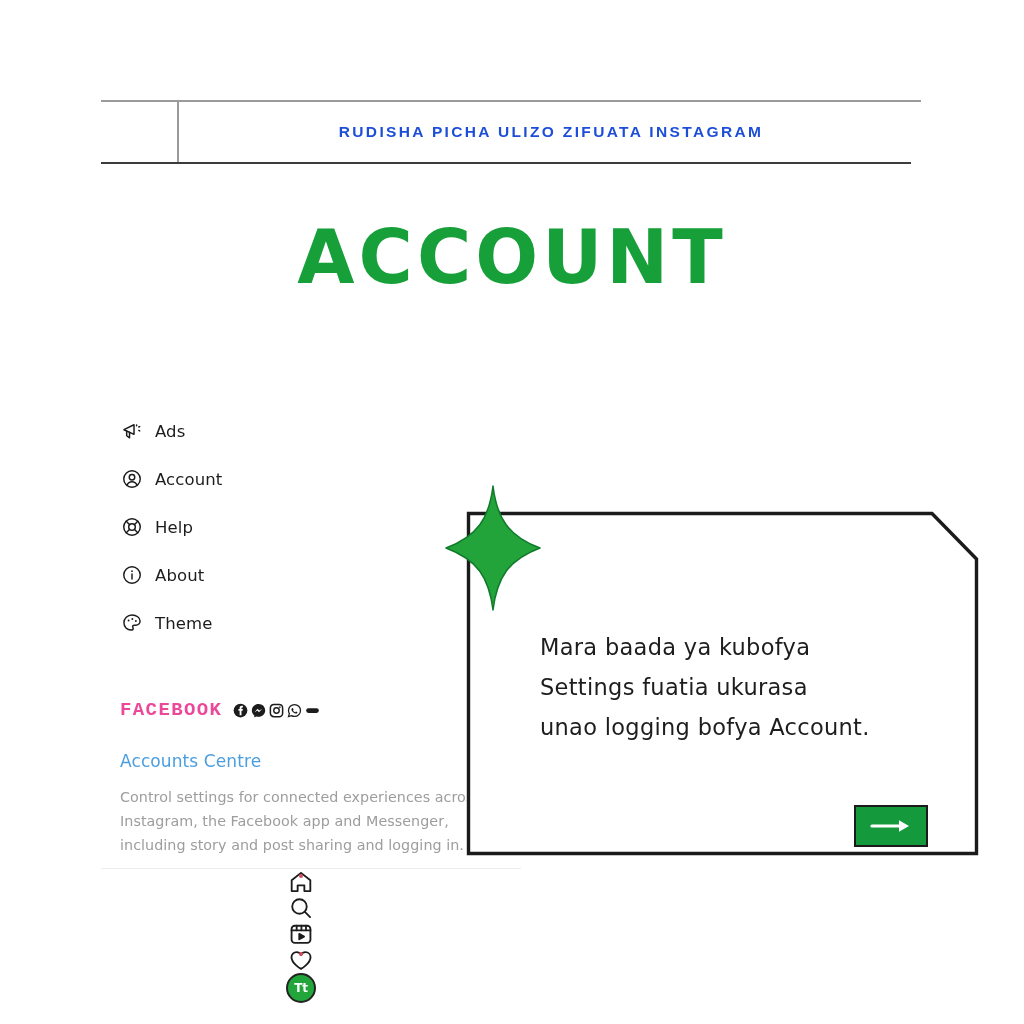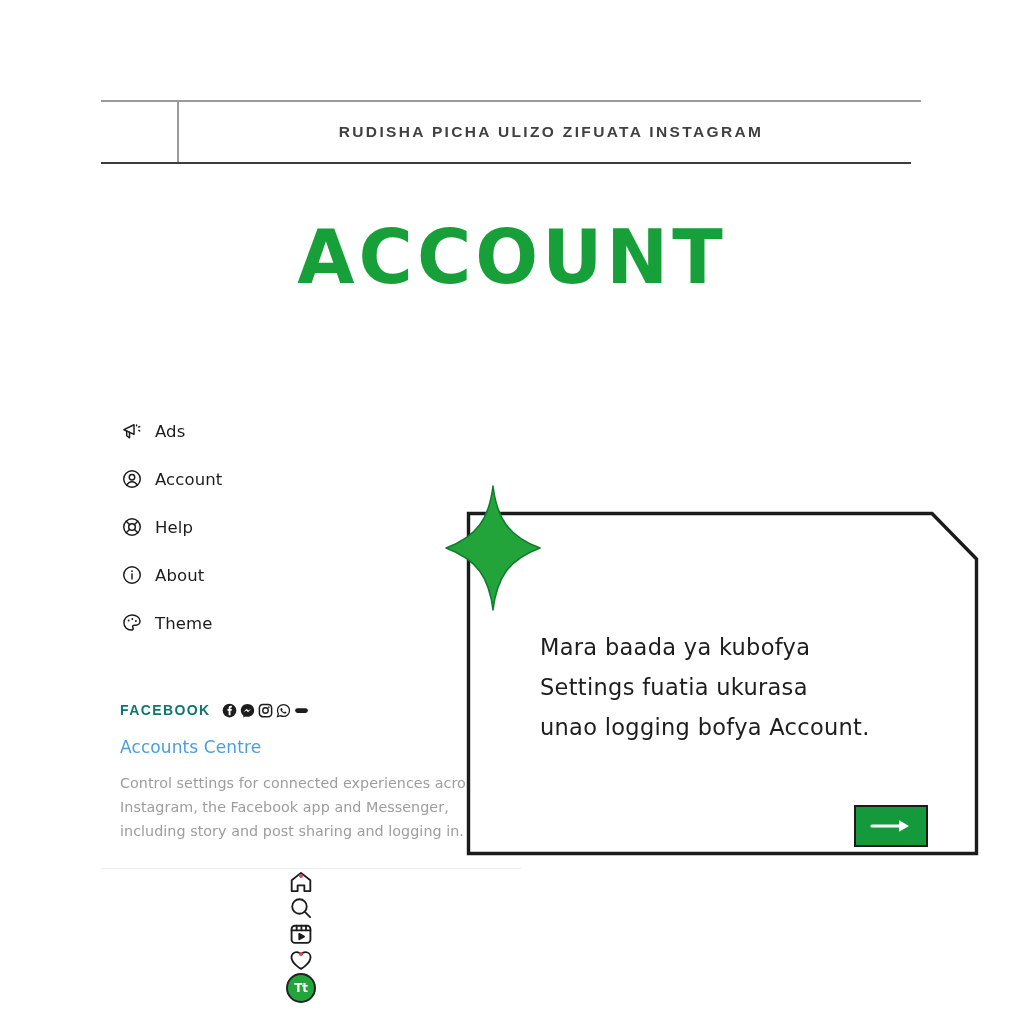--- a/index.html
+++ b/index.html
@@ -65,21 +65,21 @@
     left: 80px;
     top: 0;
     width: 740px;
     height: 64px;
     display: flex;
     align-items: center;
     justify-content: center;
     font-size: 15.5px;
     font-weight: 700;
     letter-spacing: 2.35px;
-    color: #404040;
+    color: #1d4ed8;
     white-space: nowrap;
   }
 
   
   .page-title {
     position: absolute;
     left: 0;
     top: 212px;
     width: 1024px;
     text-align: center;
@@ -135,36 +135,36 @@
     left: 19px;
     top: 305px;
     width: 400px;
   }
   .fb-head-row {
     display: flex;
     align-items: center;
     height: 20px;
   }
   .fb-head-label {
-    font-family: Liberation Sans, sans-serif;
-    font-size: 14px;
+    font-family: Liberation Mono, monospace;
+    font-size: 19px;
     font-weight: 700;
     letter-spacing: 1.4px;
-    color: #0f766e;
+    color: #ec4899;
   }
   .fb-icons {
     display: flex;
     align-items: center;
     gap: 3px;
     margin-left: 11px;
   }
   .fb-icons svg { display: block; }
 
   .fb-link {
-    margin-top: 17px;
+    margin-top: 31px;
     font-family: "DejaVu Sans", sans-serif;
     font-size: 17px;
     color: #4a9ee0;
     letter-spacing: 0.1px;
   }
   .fb-desc {
     margin-top: 14px;
     width: 395px;
     font-family: "DejaVu Sans", sans-serif;
     font-size: 14.3px;

